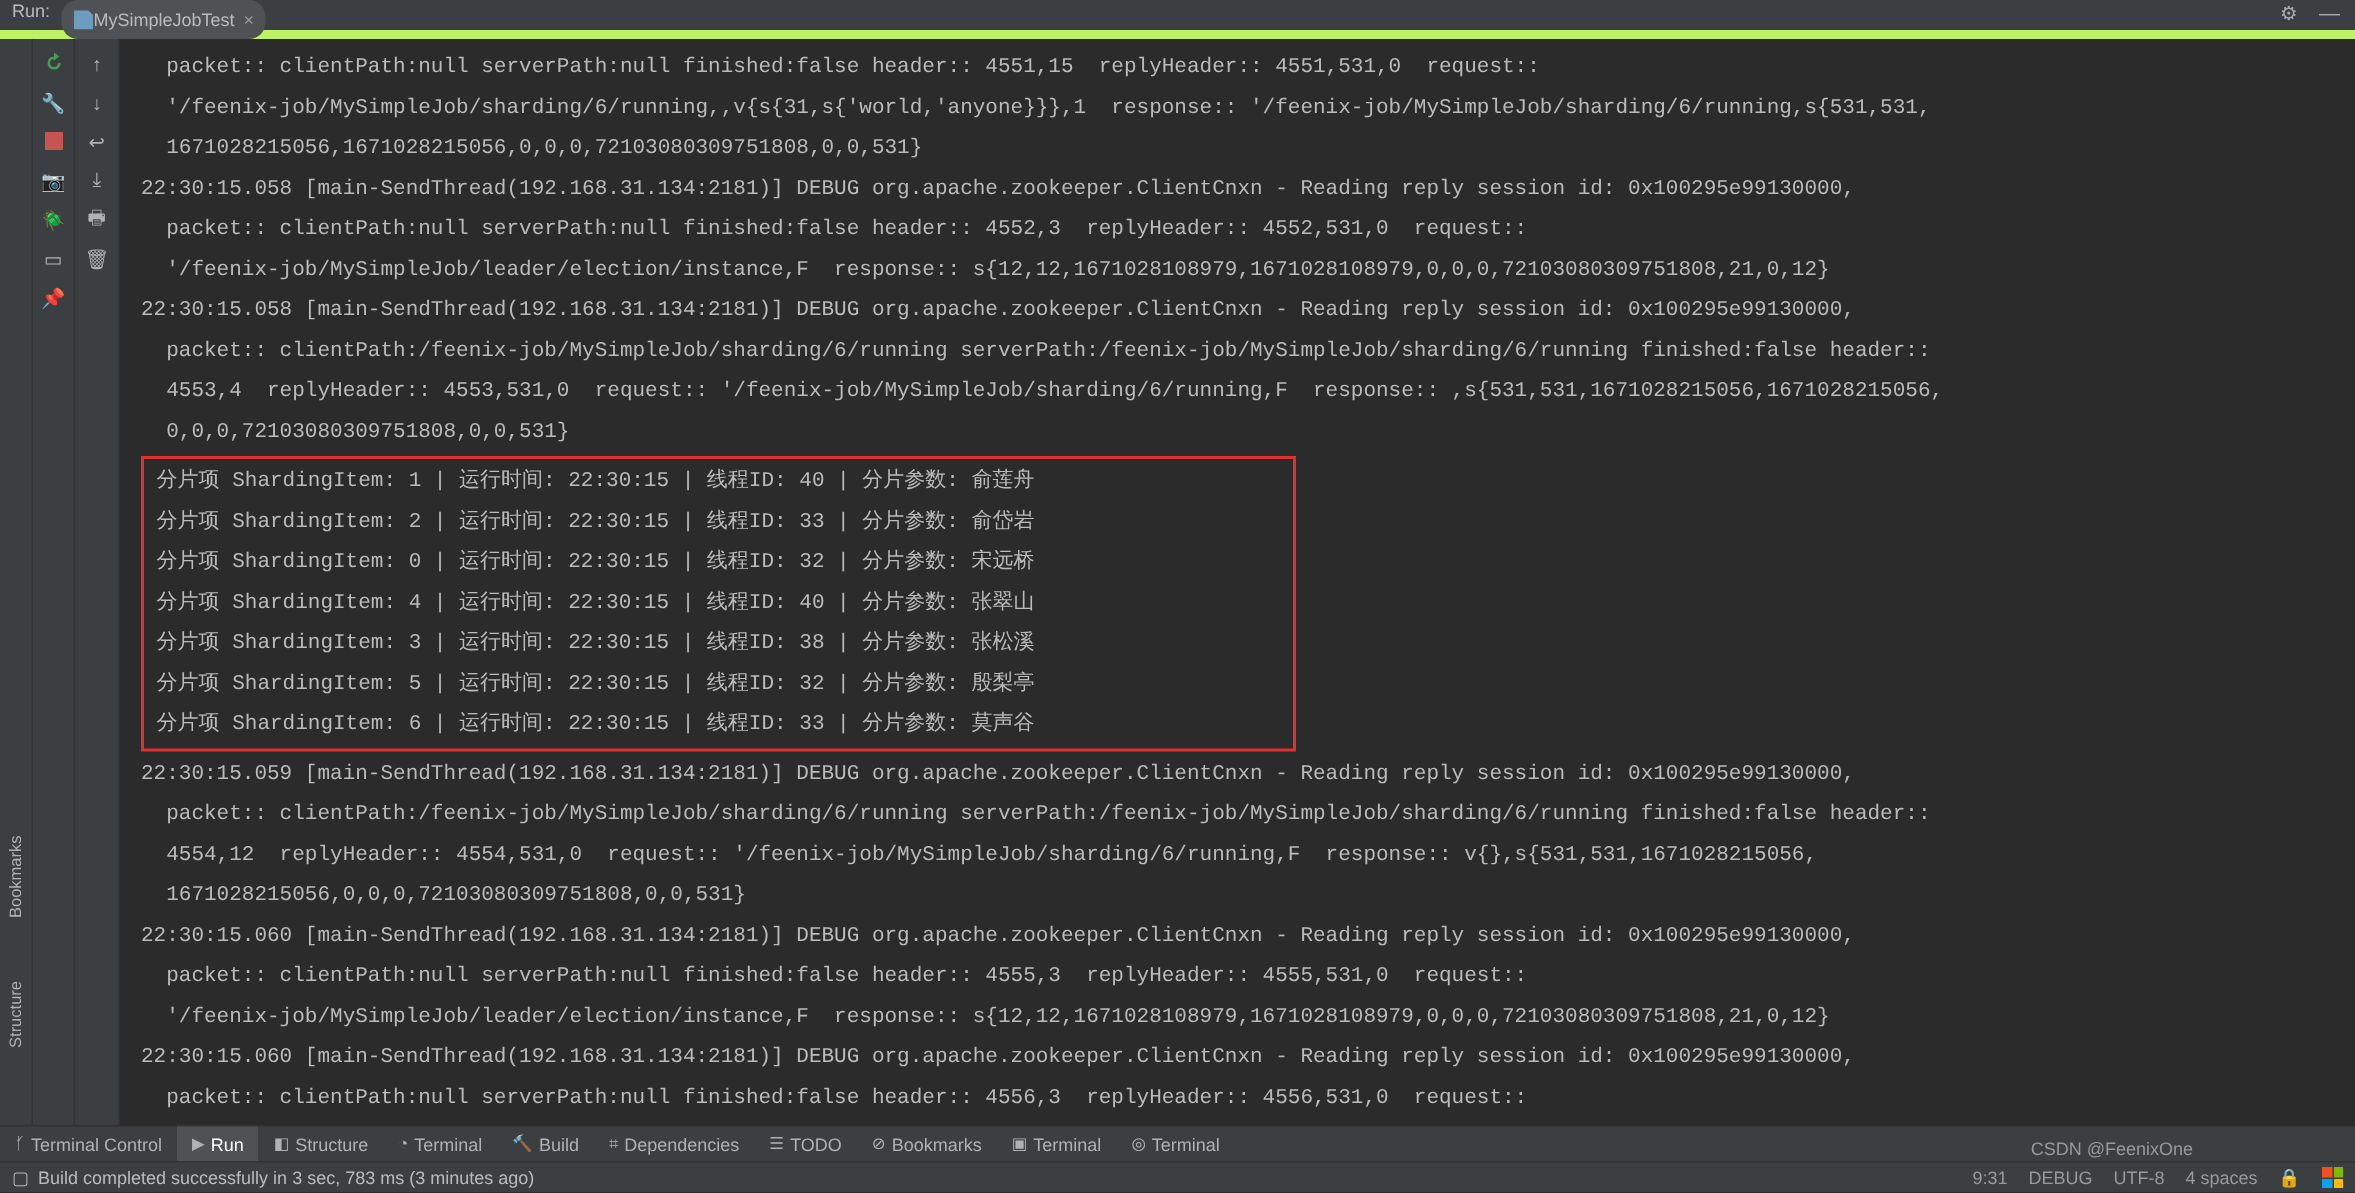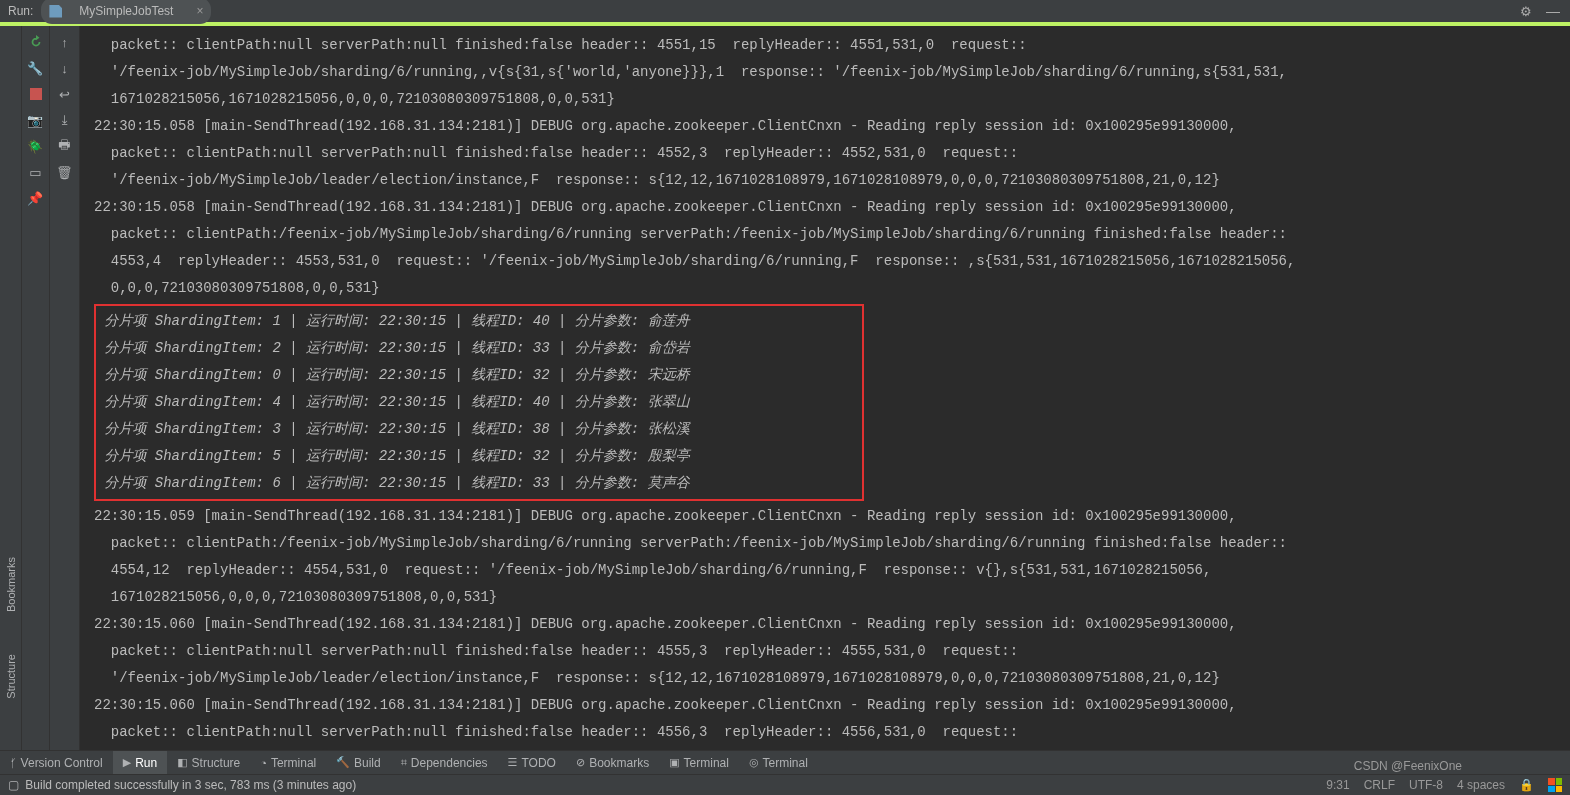--- a/index.html
+++ b/index.html
@@ -1,35 +1,35 @@
 <!DOCTYPE html>
 <html><head>
 <meta charset="utf-8">
 <style>
   * { margin:0; padding:0; box-sizing:border-box; }
   body { background:#2b2b2b; color:#bbbbbb; font-family:'Segoe UI','Microsoft YaHei',sans-serif; font-size:13px; width:1570px; height:795px; overflow:hidden; position:relative; }
-  .top-bar { height:26px; background:#3c3f41; display:flex; align-items:center; border-bottom:4px solid #bef264; }
+  .top-bar { height:26px; background:#3c3f41; display:flex; border-bottom:6px solid #bef264; }
   .top-bar .run-label { color:#bbbbbb; padding:0 8px; font-size:12px; }
-  .top-bar .tab { display:flex; align-items:center; padding:0 8px; height:26px; background:#4e5254; gap:17px; font-size:12px; color:#bbbbbb;border-radius:11px; }
+  .top-bar .tab { display:flex; align-items:center; padding:0 8px; height:26px; background:#4e5254; gap:0; font-size:12px; color:#bbbbbb;border-radius:11px; }
   .fileicon { width:13px; height:13px; background:#6e9cbe; display:inline-block; clip-path:polygon(0 0,70% 0,100% 30%,100% 100%,0 100%); }
   .close-x { margin-left:6px; color:#999; cursor:pointer; }
   .window-ctrls { margin-left:auto; display:flex; gap:12px; padding-right:10px; color:#aaa; }
   .window-ctrls span { cursor:pointer; font-size:14px; }
   .gear { width:14px; height:14px; display:inline-block; }
   .gear::before { content:"⚙"; font-size:13px; color:#aaa; }
   .left-gutter { position:absolute; left:0; top:26px; width:22px; bottom:45px; background:#3c3f41; border-right:1px solid #323232; display:flex; flex-direction:column; align-items:center; gap:8px; padding-top:8px; }
   .run-tool-col { position:absolute; left:22px; top:26px; width:28px; bottom:45px; background:#3c3f41; border-right:1px solid #323232; display:flex; flex-direction:column; align-items:center; gap:10px; padding-top:8px; }
   .run-tool-col .tool-ic { width:16px; height:16px; color:#afb1b3; display:flex; align-items:center; justify-content:center; font-size:13px; cursor:pointer; }
   .svg-rerun { fill:#499c54; }
   .svg-stop { fill:#c75450; }
   .second-tool-col { position:absolute; left:50px; top:26px; width:30px; bottom:45px; background:#3c3f41; border-right:1px solid #323232; display:flex; flex-direction:column; align-items:center; gap:10px; padding-top:8px; }
   .second-tool-col .tool-ic { width:16px; height:16px; color:#afb1b3; font-size:13px; cursor:pointer; display:flex; align-items:center; justify-content:center; }
   .console { position:absolute; left:80px; right:0; top:26px; bottom:45px; background:#2b2b2b; font-family:'Consolas','Courier New',monospace; font-size:14px; line-height:27px; color:#bbbbbb; padding:6px 10px 0 14px; overflow:hidden; white-space:pre; }
   .console .line { white-space:pre; }
-  .highlight-box { border:2px solid #e03131; padding:2px 0; margin:2px 0; width:770px;font-style:italic; }
+  .highlight-box { border:2px solid #e03131; padding:2px 0; margin:2px 0; width:770px; }
   .bottom-tabs { position:absolute; left:0; right:0; bottom:21px; height:24px; background:#3c3f41; display:flex; align-items:center; border-top:1px solid #323232; font-size:12px; }
   .bottom-tabs .btab { display:flex; align-items:center; gap:4px; padding:0 10px; height:24px; color:#afb1b3; cursor:pointer; }
   .bottom-tabs .btab.active { background:#4e5254; color:#ffffff; }
   .btab .ic-small { font-size:11px; color:#afb1b3; }
   .status-bar { position:absolute; left:0; right:0; bottom:0; height:21px; background:#3c3f41; display:flex; align-items:center; border-top:1px solid #323232; font-size:12px; color:#bbbbbb; padding:0 8px; }
   .status-bar .status-left { flex:1; display:flex; align-items:center; gap:6px; }
   .status-bar .status-right { display:flex; align-items:center; gap:14px; color:#999; }
   .watermark { pointer-events:none; }
   .side-tabs-right { position:absolute; right:0; top:26px; width:22px; background:#3c3f41; border-left:1px solid #323232; display:flex; flex-direction:column; align-items:center; padding-top:6px; }
   .side-tabs-left { position:absolute; left:0; bottom:45px; width:22px; display:flex; flex-direction:column; align-items:center; gap:30px; }
@@ -90,21 +90,21 @@
 
 <div class="side-tabs-right">
   <span class="side-tab-text" style="writing-mode:vertical-rl;transform:none;">cations</span>
 </div>
 
 <div class="console" id="console"><div class="line">  packet:: clientPath:null serverPath:null finished:false header:: 4551,15  replyHeader:: 4551,531,0  request::</div><div class="line">  '/feenix-job/MySimpleJob/sharding/6/running,,v{s{31,s{'world,'anyone}}},1  response:: '/feenix-job/MySimpleJob/sharding/6/running,s{531,531,</div><div class="line">  1671028215056,1671028215056,0,0,0,72103080309751808,0,0,531}</div><div class="line">22:30:15.058 [main-SendThread(192.168.31.134:2181)] DEBUG org.apache.zookeeper.ClientCnxn - Reading reply session id: 0x100295e99130000,</div><div class="line">  packet:: clientPath:null serverPath:null finished:false header:: 4552,3  replyHeader:: 4552,531,0  request::</div><div class="line">  '/feenix-job/MySimpleJob/leader/election/instance,F  response:: s{12,12,1671028108979,1671028108979,0,0,0,72103080309751808,21,0,12}</div><div class="line">22:30:15.058 [main-SendThread(192.168.31.134:2181)] DEBUG org.apache.zookeeper.ClientCnxn - Reading reply session id: 0x100295e99130000,</div><div class="line">  packet:: clientPath:/feenix-job/MySimpleJob/sharding/6/running serverPath:/feenix-job/MySimpleJob/sharding/6/running finished:false header::</div><div class="line">  4553,4  replyHeader:: 4553,531,0  request:: '/feenix-job/MySimpleJob/sharding/6/running,F  response:: ,s{531,531,1671028215056,1671028215056,</div><div class="line">  0,0,0,72103080309751808,0,0,531}</div><div class="highlight-box"><div class="line"> 分片项 ShardingItem: 1 | 运行时间: 22:30:15 | 线程ID: 40 | 分片参数: 俞莲舟</div><div class="line"> 分片项 ShardingItem: 2 | 运行时间: 22:30:15 | 线程ID: 33 | 分片参数: 俞岱岩</div><div class="line"> 分片项 ShardingItem: 0 | 运行时间: 22:30:15 | 线程ID: 32 | 分片参数: 宋远桥</div><div class="line"> 分片项 ShardingItem: 4 | 运行时间: 22:30:15 | 线程ID: 40 | 分片参数: 张翠山</div><div class="line"> 分片项 ShardingItem: 3 | 运行时间: 22:30:15 | 线程ID: 38 | 分片参数: 张松溪</div><div class="line"> 分片项 ShardingItem: 5 | 运行时间: 22:30:15 | 线程ID: 32 | 分片参数: 殷梨亭</div><div class="line"> 分片项 ShardingItem: 6 | 运行时间: 22:30:15 | 线程ID: 33 | 分片参数: 莫声谷</div></div><div class="line">22:30:15.059 [main-SendThread(192.168.31.134:2181)] DEBUG org.apache.zookeeper.ClientCnxn - Reading reply session id: 0x100295e99130000,</div><div class="line">  packet:: clientPath:/feenix-job/MySimpleJob/sharding/6/running serverPath:/feenix-job/MySimpleJob/sharding/6/running finished:false header::</div><div class="line">  4554,12  replyHeader:: 4554,531,0  request:: '/feenix-job/MySimpleJob/sharding/6/running,F  response:: v{},s{531,531,1671028215056,</div><div class="line">  1671028215056,0,0,0,72103080309751808,0,0,531}</div><div class="line">22:30:15.060 [main-SendThread(192.168.31.134:2181)] DEBUG org.apache.zookeeper.ClientCnxn - Reading reply session id: 0x100295e99130000,</div><div class="line">  packet:: clientPath:null serverPath:null finished:false header:: 4555,3  replyHeader:: 4555,531,0  request::</div><div class="line">  '/feenix-job/MySimpleJob/leader/election/instance,F  response:: s{12,12,1671028108979,1671028108979,0,0,0,72103080309751808,21,0,12}</div><div class="line">22:30:15.060 [main-SendThread(192.168.31.134:2181)] DEBUG org.apache.zookeeper.ClientCnxn - Reading reply session id: 0x100295e99130000,</div><div class="line">  packet:: clientPath:null serverPath:null finished:false header:: 4556,3  replyHeader:: 4556,531,0  request::</div></div>
 
 <div class="bottom-tabs">
   <div class="btab">
       <span class="ic-small">ᚶ</span>
-      <span>Version Control</span>
+      <span>Terminal Control</span>
     </div>
   <div class="btab active">
       <span class="ic-small">▶</span>
       <span>Run</span>
     </div>
   <div class="btab">
       <span class="ic-small">◧</span>
       <span>Structure</span>
     </div>
   <div class="btab">
@@ -137,21 +137,21 @@
     </div>
 </div>
 
 <div class="status-bar">
   <div class="status-left">
     <span style="color:#afb1b3;">▢</span>
     <span>Build completed successfully in 3 sec, 783 ms (3 minutes ago)</span>
   </div>
   <div class="status-right">
     <span>9:31</span>
-    <span>CRLF</span>
+    <span>DEBUG</span>
     <span class="watermark" style="position:absolute; right:108px; bottom:22px; color:#999; font-size:12px;">CSDN @FeenixOne</span>
     <span>UTF-8</span>
     <span>4 spaces</span>
     <span>🔒</span>
     <span class="ms-flag">
         <span></span>
         <span></span>
         <span></span>
         <span></span>
       </span>

